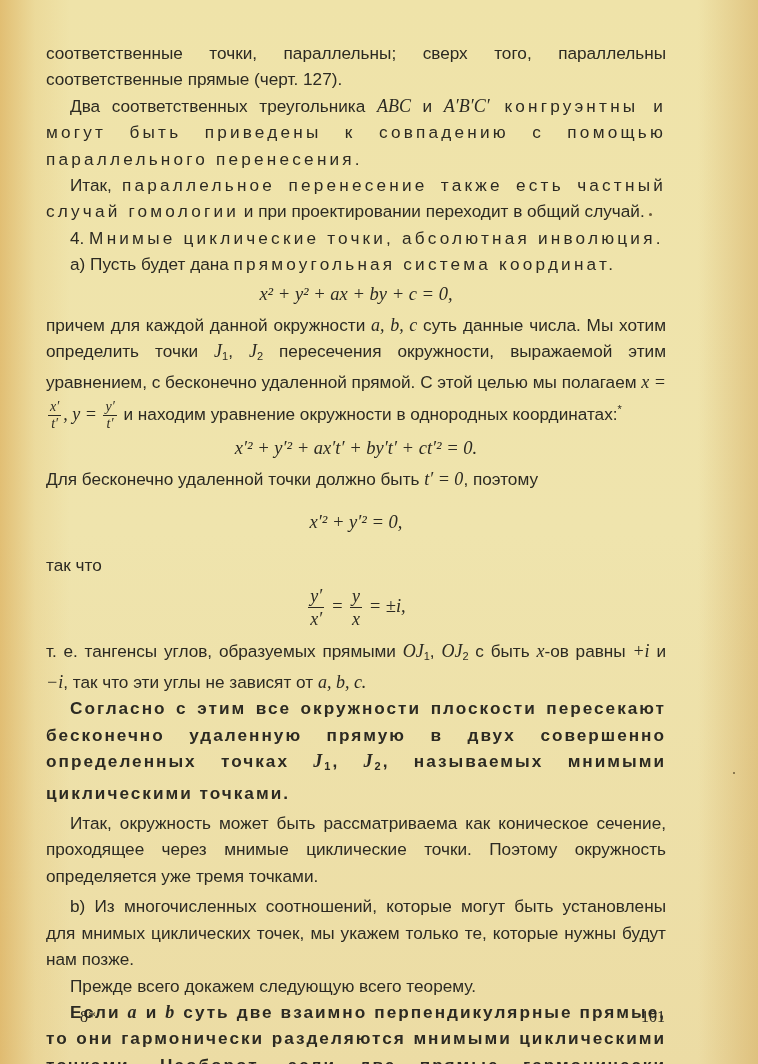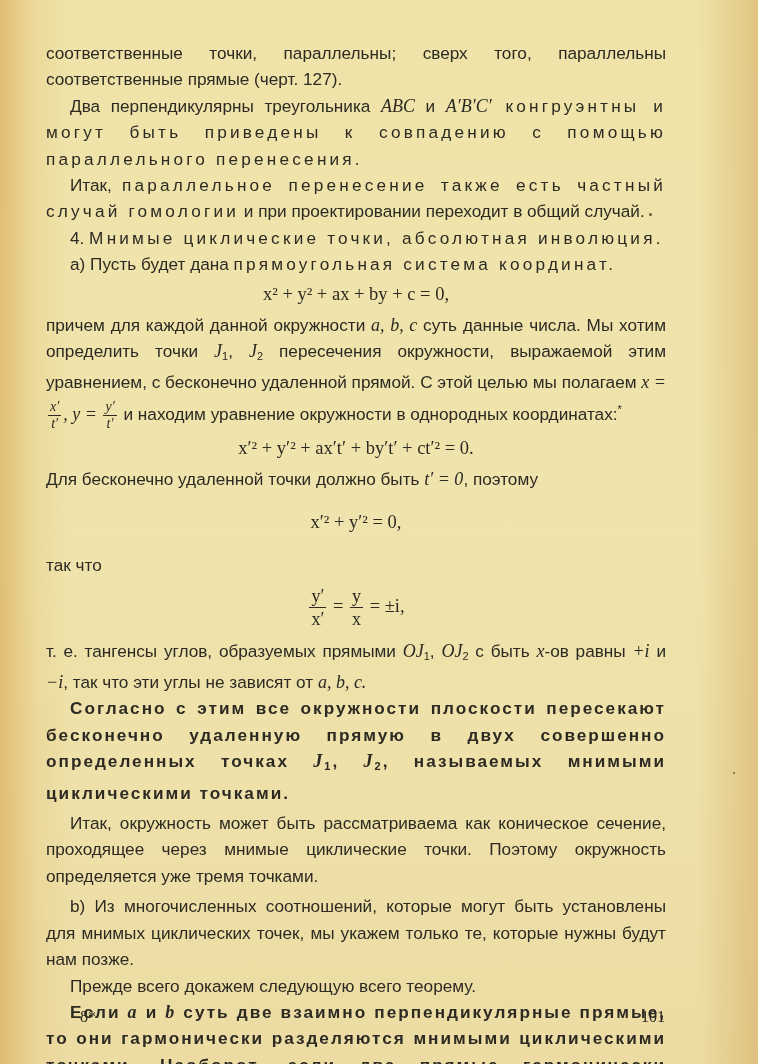--- a/index.html
+++ b/index.html
@@ -12,38 +12,38 @@
     font-family:"Liberation Sans", "DejaVu Sans", sans-serif;
     color:#2c2a22;
   }
   .page{position:absolute;left:46px;top:40px;width:620px;}
   p{margin:0;font-size:17.2px;line-height:26.4px;text-align:justify;text-align-last:auto;}
   p.ind{text-indent:24px;}
   p.last{text-align-last:left;}
   .sp{letter-spacing:3.2px;}
   .sp2{letter-spacing:2px;font-weight:bold;}
   .mi{font-family:"Liberation Serif","DejaVu Serif",serif;font-style:italic;font-size:18px;}
-  .formula{text-align:center;font-family:"Liberation Serif","DejaVu Serif",serif;font-size:18.5px;line-height:28px;margin:2px 0 4px 0;}
+  .formula{text-align:center;font-family:"Liberation Serif","DejaVu Serif",serif;font-style:italic;font-size:18.5px;line-height:28px;margin:2px 0 4px 0;}
   .frac{display:inline-block;vertical-align:middle;text-align:center;margin:0 2px;}
   .frac .num{display:block;border-bottom:1.2px solid #2c2a22;padding:0 2px;line-height:16px;font-size:14px;}
   .frac .den{display:block;line-height:16px;font-size:14px;}
   .bigfrac .num,.bigfrac .den{font-size:18px;line-height:22px;}
   .sub{font-size:11px;vertical-align:-3px;font-style:normal;}
   .sup{font-size:11px;vertical-align:7px;font-style:normal;}
   .footer{position:absolute;top:1008px;left:80px;width:585px;display:flex;justify-content:space-between;font-size:16px;font-family:"Liberation Serif","DejaVu Serif",serif;}
   .stain{position:absolute;width:3px;height:3px;border-radius:50%;background:#6b5b3a;}
 </style>
 </head>
 <body>
 
 <div class="page">
 
   <p class="last"><span>соответственные точки, параллельны; сверх того, параллельны соответственные прямые (черт. 127).</span></p>
 
-  <p class="ind"><span>Два перпендикулярны треугольника </span><span class="mi">ABC</span><span> и </span><span class="mi">A′B′C′</span><span class="sp"> конгруэнтны и могут быть приведены к совпадению с помощью параллельного перенесения.</span></p>
+  <p class="ind"><span>Два соответственных треугольника </span><span class="mi">ABC</span><span> и </span><span class="mi">A′B′C′</span><span class="sp"> конгруэнтны и могут быть приведены к совпадению с помощью параллельного перенесения.</span></p>
 
   <p class="ind"><span>Итак, </span><span class="sp">параллельное перенесение также есть частный случай гомологии</span><span> и при проектировании переходит в общий случай.</span></p>
 
   <p class="ind"><span>4. </span><span class="sp">Мнимые циклические точки, абсолютная инволюция.</span></p>
 
   <p class="ind"><span>a) Пусть будет дана </span><span class="sp">прямоугольная система координат.</span></p>
 
 
   <div class="formula">x² + y² + ax + by + c = 0,</div>
 

